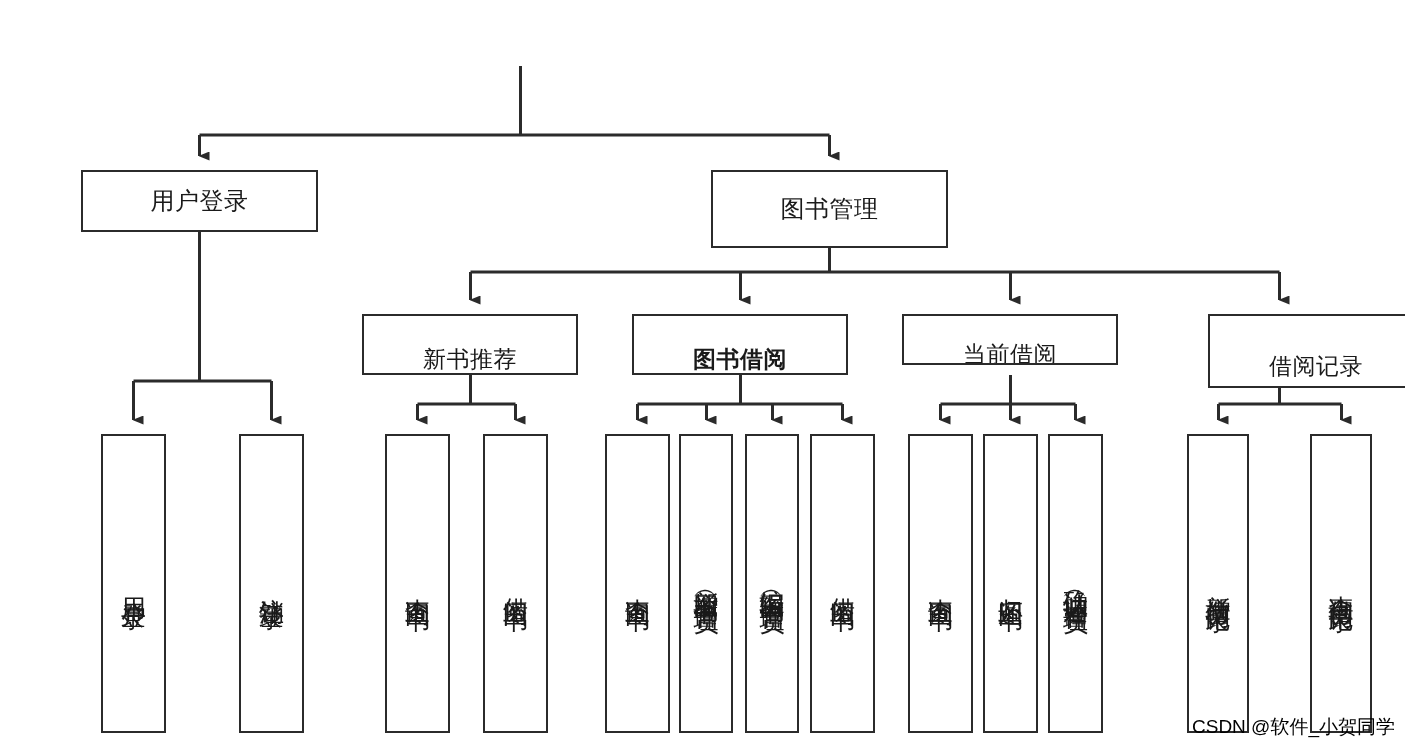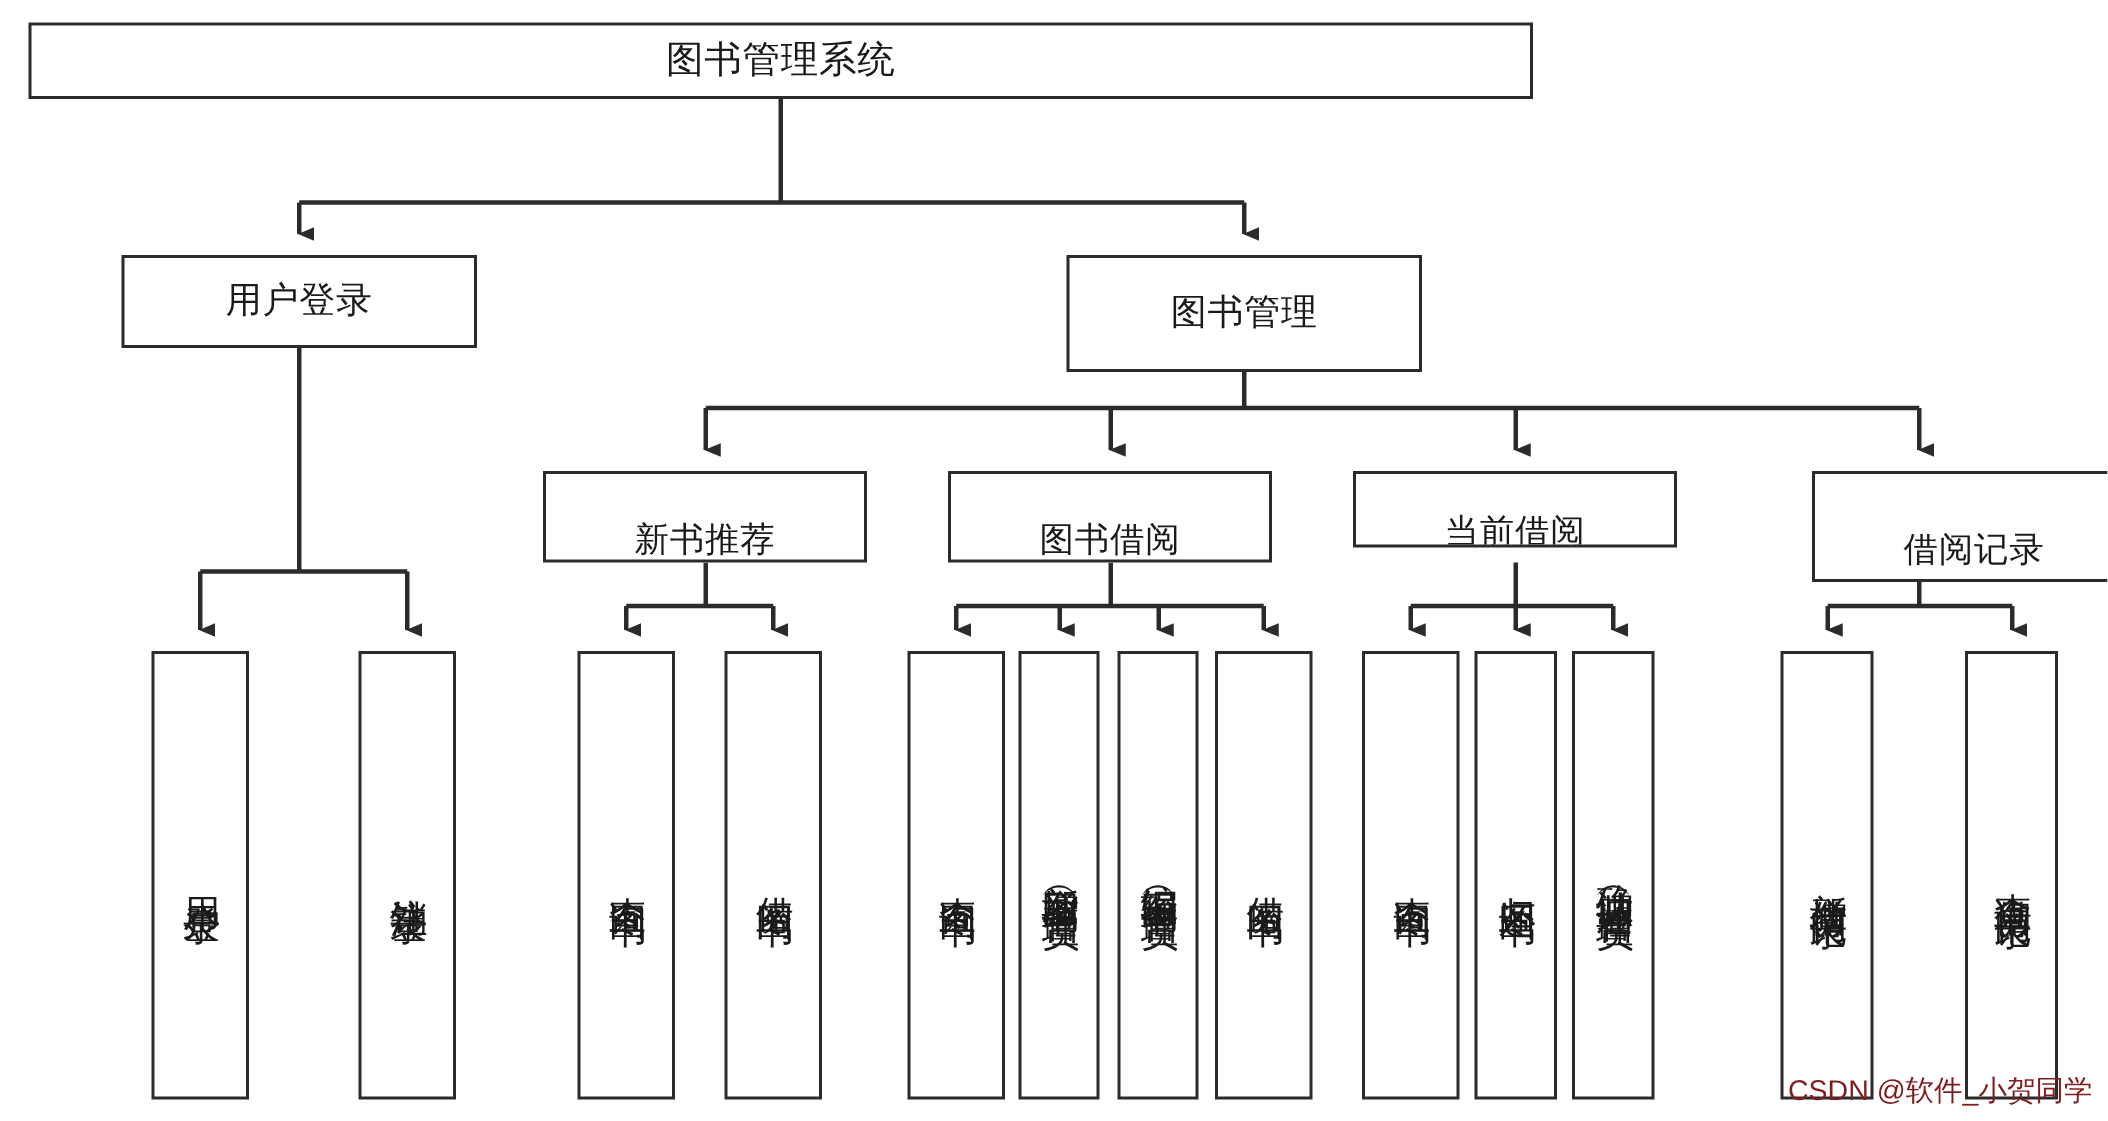--- a/index.html
+++ b/index.html
@@ -108,35 +108,32 @@
       <path d="M 1010.5,404 L 1010.5,420" marker-end="url(#arrowhead)"></path>
       <path d="M 1075.5,404 L 1075.5,420" marker-end="url(#arrowhead)"></path>
 
       <path d="M 1279.5,375 L 1279.5,404"></path>
       <path d="M 1218.5,404 L 1341.5,404"></path>
       <path d="M 1218.5,404 L 1218.5,420" marker-end="url(#arrowhead)"></path>
       <path d="M 1341.5,404 L 1341.5,420" marker-end="url(#arrowhead)"></path>
     </g>
   </svg>
 
-  <div class="node-box lvl0" style="left: 19px; top: 15px; width: 1003px; height: 51px;">
-    <span class="node-label">图书管理系统</span>
-  </div>
 
   <div class="node-box lvl1" style="left: 81px; top: 170px; width: 237px; height: 62px;">
     <span class="node-label">用户登录</span>
   </div>
   <div class="node-box lvl1" style="left: 711px; top: 170px; width: 237px; height: 78px;">
     <span class="node-label">图书管理</span>
   </div>
 
   <div class="node-box lvl2" style="left: 362px; top: 314px; width: 216px; height: 61px;">
     <span class="node-label">新书推荐</span>
   </div>
-  <div class="node-box lvl2" style="left: 632px; top: 314px; width: 216px; height: 61px;">
+  <div class="node-box lvl2" style="left: 632px; top: 314px; width: 216px; height: 61px; font-weight: bold;">
     <span class="node-label">图书借阅</span>
   </div>
   <div class="node-box lvl2" style="left: 902px; top: 314px; width: 216px; height: 51px;">
     <span class="node-label">当前借阅</span>
   </div>
   <div class="node-box lvl2" style="left: 1208px; top: 314px; width: 216px; height: 74px;">
     <span class="node-label">借阅记录</span>
   </div>
 
   <div class="node-box leaf" style="left: 101px; top: 434px; width: 65px; height: 299px;">
@@ -172,15 +169,15 @@
   <div class="node-box leaf" style="left: 1048px; top: 434px; width: 55px; height: 299px;">
     <span class="node-label">确认归还（管理员）</span>
   </div>
   <div class="node-box leaf" style="left: 1187px; top: 434px; width: 62px; height: 299px;">
     <span class="node-label">新增借阅记录</span>
   </div>
   <div class="node-box leaf" style="left: 1310px; top: 434px; width: 62px; height: 299px;">
     <span class="node-label">查询借阅记录</span>
   </div>
 
-  <div class="watermark" style="left: 1192px; top: 714px; color: #7f1d1d;">CSDN @软件_小贺同学</div>
+  <div class="watermark" style="left: 1192px; top: 714px; color: #000000;">CSDN @软件_小贺同学</div>
 
 </div>
 
 </body></html>

